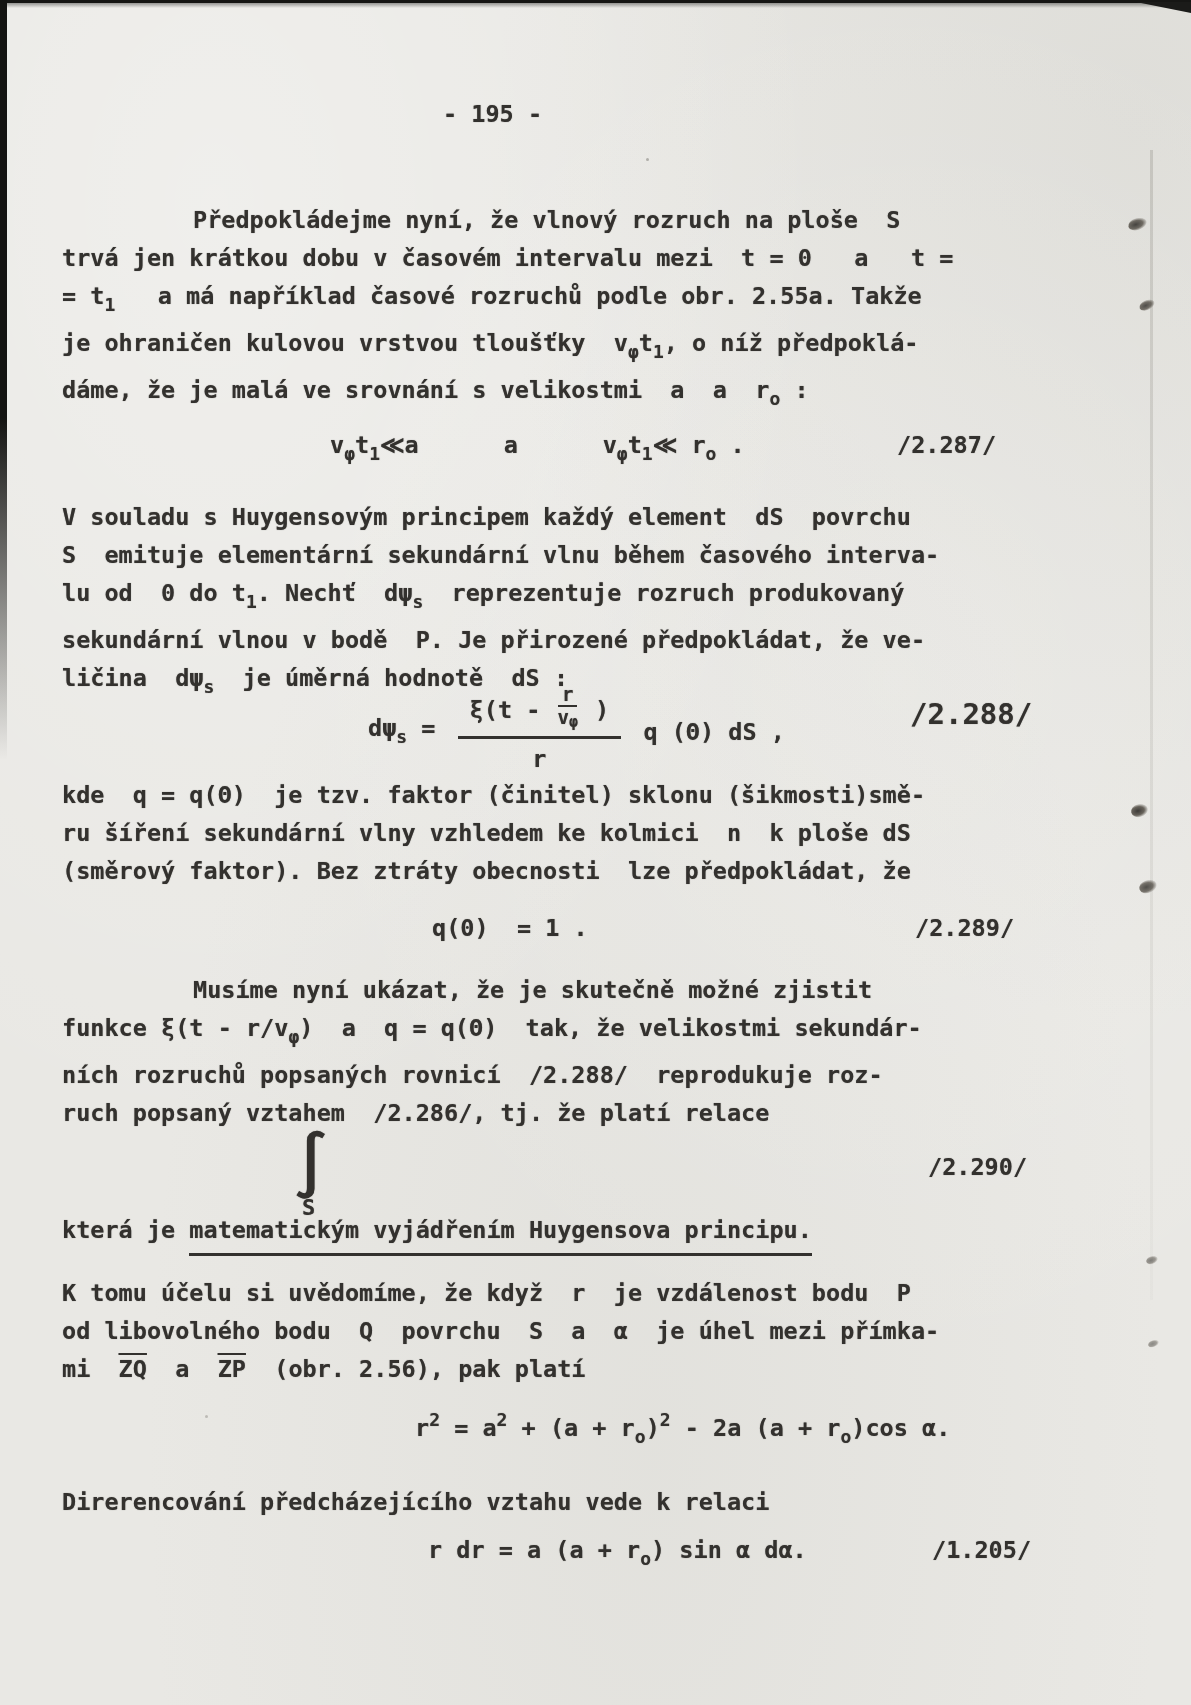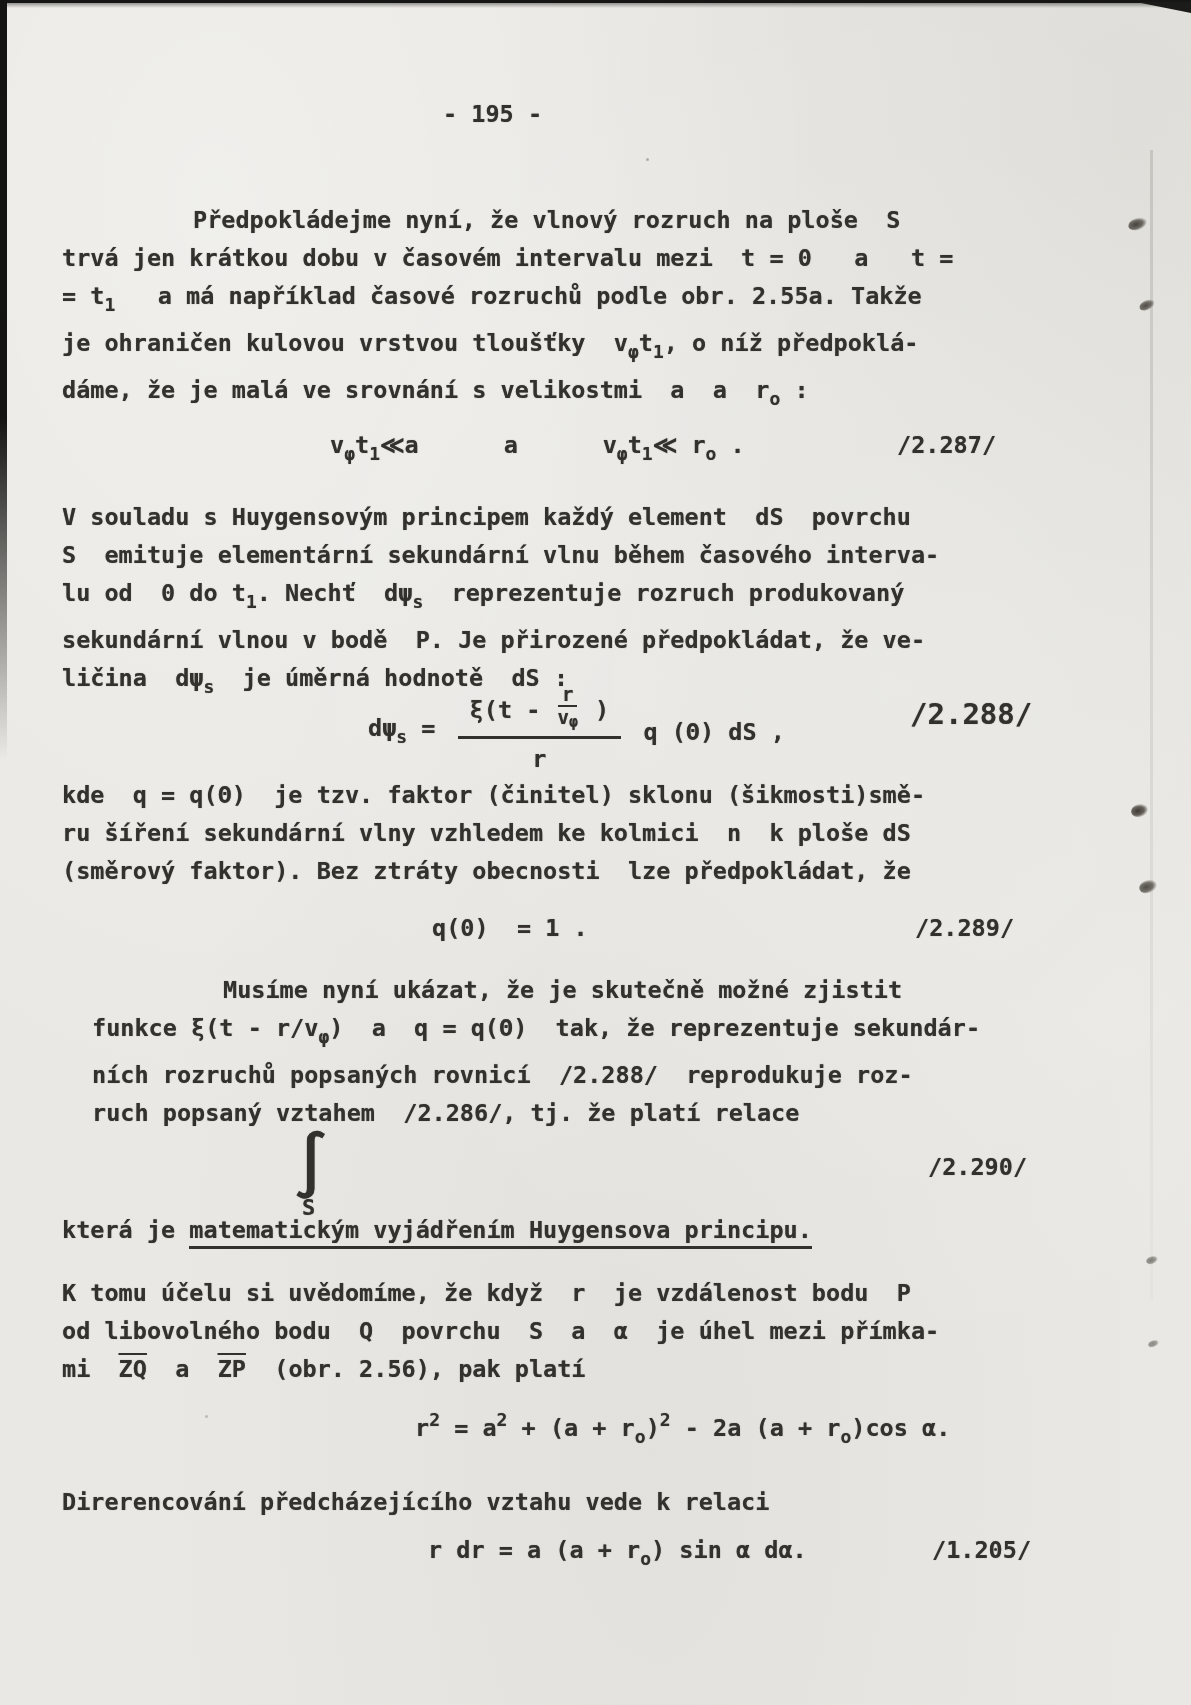--- a/index.html
+++ b/index.html
@@ -16,21 +16,21 @@
     color:#33312e;
     font-size:23.5px;
     line-height:38px;
     text-shadow:0 0 1px rgba(45,43,40,.55);
   }
   .para{position:absolute;left:62px;}
   .line{white-space:pre;}
   .indent1{text-indent:131px;}
   .sb{font-size:18px;vertical-align:-7px;}
   .sp{font-size:18px;vertical-align:10px;}
-  .u{border-bottom:3px solid #33312e;padding-bottom:2px;}
+  .u{border-bottom:3px solid #33312e;padding-bottom:9px;}
   .ov{text-decoration:overline;}
   .pagenum{position:absolute;left:443px;top:95px;white-space:pre;text-align:right;}
   .eqrow{position:absolute;white-space:pre;}
   .eqlabel{position:absolute;white-space:pre;}
   .lbl-big{font-size:29px;}
   .eqflex{display:flex;align-items:center;}
   .frac{display:inline-flex;flex-direction:column;align-items:center;margin:0 8px;}
   .frac .num{display:block;padding:0 12px 1px;border-bottom:3px solid #33312e;line-height:36px;white-space:pre;}
   .frac .den{display:block;line-height:34px;padding-top:3px;white-space:pre;}
   .ifrac{display:inline-flex;flex-direction:column;align-items:center;font-size:19px;line-height:19px;margin:0 3px;vertical-align:middle;transform:translateY(-3px);}
@@ -97,23 +97,23 @@
 
   <div class="para" style="top:776px;">
     <div class="line"><span>kde  q = q(Θ)  je tzv. faktor (činitel) sklonu (šikmosti)smě-</span></div>
     <div class="line"><span>ru šíření sekundární vlny vzhledem ke kolmici  n  k ploše dS</span></div>
     <div class="line"><span>(směrový faktor). Bez ztráty obecnosti  lze předpokládat, že</span></div>
   </div>
 
   <div class="eqrow" style="left:432px;top:909px;"><span>q(0)  = 1 .</span></div>
   <div class="eqlabel" style="left:915px;top:909px;">/2.289/</div>
 
-  <div class="para" style="top:971px;margin-left:30px;">
+  <div class="para" style="top:971px;">
     <div class="line indent1"><span>Musíme nyní ukázat, že je skutečně možné zjistit</span></div>
-    <div class="line"><span>funkce ξ(t - r/v</span><span class="sb">φ</span><span>)  a  q = q(Θ)  tak, že reprezentuje sekundár-</span></div>
+    <div class="line"><span>funkce ξ(t - r/v</span><span class="sb">φ</span><span>)  a  q = q(Θ)  tak, že velikostmi sekundár-</span></div>
     <div class="line"><span>ních rozruchů popsaných rovnicí  /2.288/  reprodukuje roz-</span></div>
     <div class="line"><span>ruch popsaný vztahem  /2.286/, tj. že platí relace</span></div>
   </div>
 
   <div class="eqrow eqflex" style="left:292px;top:1134px;">
     <span class="int-wrap"><span class="int-glyph">∫</span><span class="int-sub">S</span></span>
   </div>
   <div class="eqlabel" style="left:928px;top:1148px;">/2.290/</div>
 
   <div class="para" style="top:1211px;">

